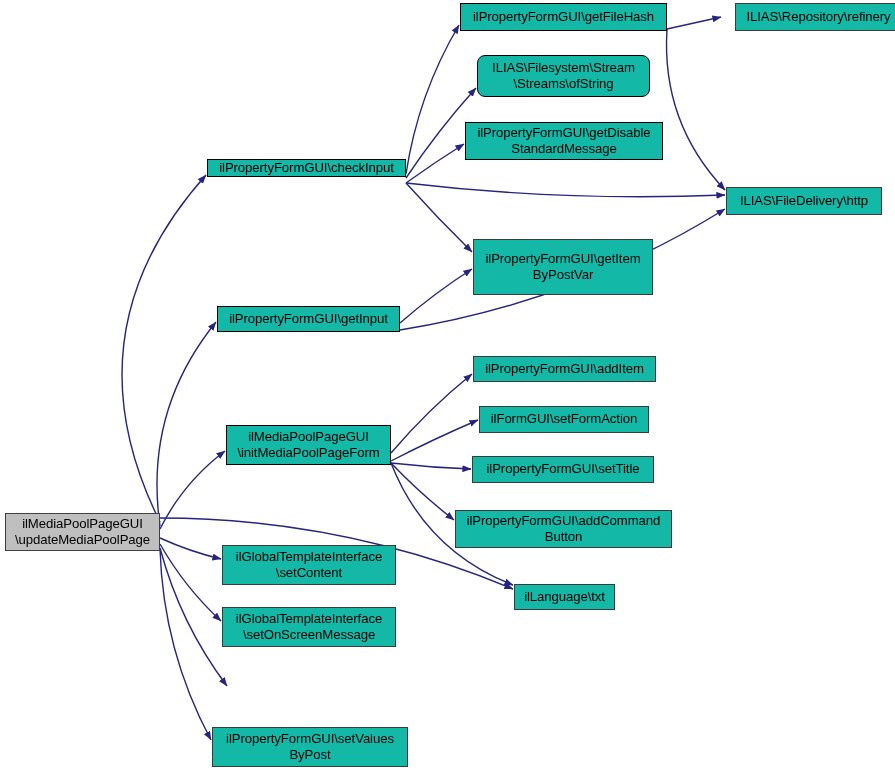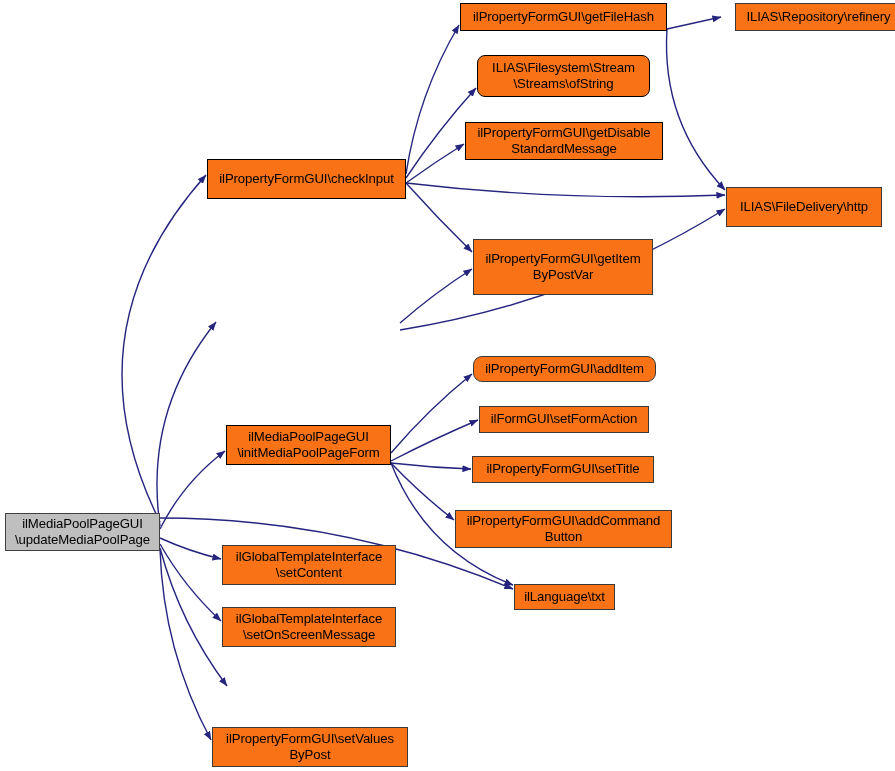--- a/index.html
+++ b/index.html
@@ -3,21 +3,21 @@
 <meta charset="utf-8">
 <style>
   html, body { margin:0; padding:0; background:#ffffff; }
   body { width:895px; height:771px; font-family:"Liberation Sans", sans-serif; }
   #graph { position:relative; width:895px; height:771px; overflow:hidden; background:#fff; }
   #edges { position:absolute; left:0; top:0; width:895px; height:771px; }
   .node {
     position:absolute;
     box-sizing:border-box;
     border:1px solid #000000;
-    background:#f97316;
+    background:#14b8a6;
     display:flex;
     align-items:center;
     justify-content:center;
     text-align:center;
     color:#000000;
     font-size:13.2px;
     line-height:16.5px;
     letter-spacing:-0.1px;
     white-space:pre-line;
     z-index:2;
@@ -56,37 +56,38 @@
         <path d="M391,453 Q428.1,409.4 472,374"></path>
         <path d="M391,461 Q434.2,438.7 478,420"></path>
         <path d="M391,463 Q431.4,467.6 471,469"></path>
         <path d="M391,463 Q420.7,494.1 454,520"></path>
         <path d="M391,463 Q425.7,551.1 513,585"></path>
       </g>
   </svg>
 
   <div class="node current" style="left: 5px; top: 513px; width: 155px; height: 38px;"><span>ilMediaPoolPageGUI
 \updateMediaPoolPage</span></div>
-  <div class="node" style="left: 207px; top: 159px; width: 199px; height: 40px;"><span>ilPropertyFormGUI\checkInput</span></div>
+  <div class="node" style="left: 207px; top: 159px; width: 199px; height: 18px;"><span>ilPropertyFormGUI\checkInput</span></div>
+  <div class="node" style="left: 217px; top: 306px; width: 183px; height: 26px;"><span>ilPropertyFormGUI\getInput</span></div>
   <div class="node" style="left: 226px; top: 425px; width: 165px; height: 40px;"><span>ilMediaPoolPageGUI
 \initMediaPoolPageForm</span></div>
   <div class="node thick" style="left: 222px; top: 545px; width: 174px; height: 40px;"><span>ilGlobalTemplateInterface
 \setContent</span></div>
   <div class="node thick" style="left: 222px; top: 607px; width: 174px; height: 40px;"><span>ilGlobalTemplateInterface
 \setOnScreenMessage</span></div>
   <div class="node thick" style="left: 212px; top: 727px; width: 196px; height: 40px;"><span>ilPropertyFormGUI\setValues
 ByPost</span></div>
   <div class="node" style="left: 460px; top: 3px; width: 207px; height: 28px;"><span>ilPropertyFormGUI\getFileHash</span></div>
   <div class="node" style="left: 477px; top: 55px; width: 173px; height: 42px; border-radius: 8px;"><span>ILIAS\Filesystem\Stream
 \Streams\ofString</span></div>
   <div class="node" style="left: 465px; top: 122px; width: 198px; height: 38px;"><span>ilPropertyFormGUI\getDisable
 StandardMessage</span></div>
   <div class="node thick" style="left: 473px; top: 239px; width: 180px; height: 56px;"><span>ilPropertyFormGUI\getItem
 ByPostVar</span></div>
-  <div class="node thick" style="left: 473px; top: 356px; width: 183px; height: 26px; border-radius: 9px;"><span>ilPropertyFormGUI\addItem</span></div>
+  <div class="node thick" style="left: 473px; top: 356px; width: 183px; height: 26px;"><span>ilPropertyFormGUI\addItem</span></div>
   <div class="node thick" style="left: 479px; top: 406px; width: 170px; height: 27px;"><span>ilFormGUI\setFormAction</span></div>
   <div class="node thick" style="left: 472px; top: 456px; width: 182px; height: 27px;"><span>ilPropertyFormGUI\setTitle</span></div>
   <div class="node thick" style="left: 455px; top: 510px; width: 217px; height: 38px;"><span>ilPropertyFormGUI\addCommand
 Button</span></div>
   <div class="node thick" style="left: 514px; top: 584px; width: 101px; height: 26px;"><span>ilLanguage\txt</span></div>
   <div class="node thick" style="left: 722px; top: 3px; width: 167px; height: 28px; margin-left: 13px;"><span>ILIAS\Repository\refinery</span></div>
-  <div class="node thick" style="left: 726px; top: 187px; width: 156px; height: 40px;"><span>ILIAS\FileDelivery\http</span></div>
+  <div class="node thick" style="left: 726px; top: 187px; width: 156px; height: 28px;"><span>ILIAS\FileDelivery\http</span></div>
 </div>
 
 </body></html>

